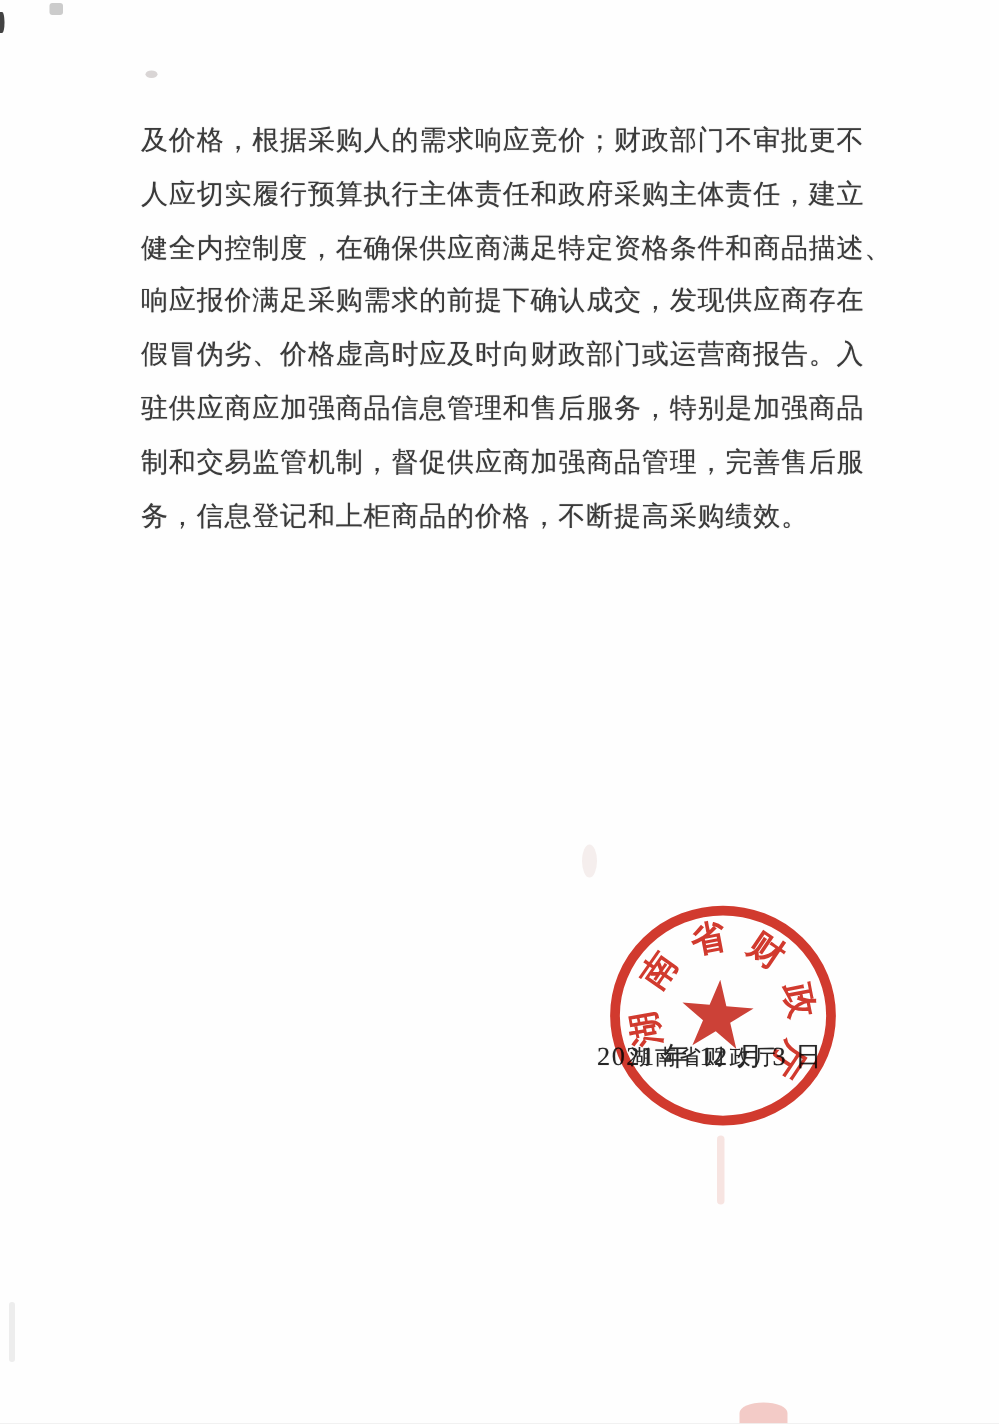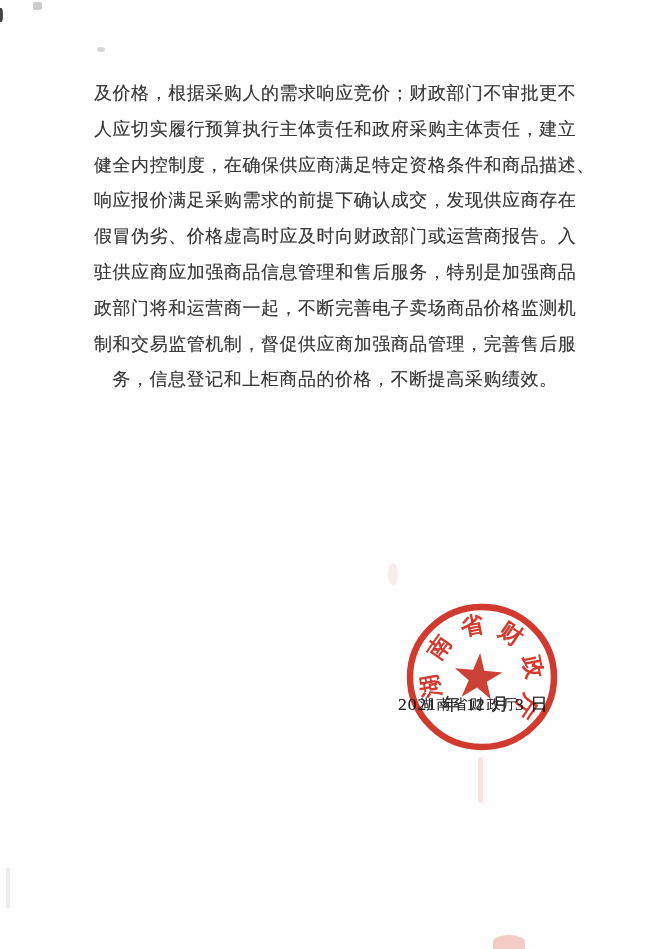--- a/index.html
+++ b/index.html
@@ -16,21 +16,20 @@
     left:94px;top:76px;width:482px;
     color:#3a3a3a;
   }
   .doc-line{
     height:35.8px;
     line-height:35.8px;
     font-size:18px;
     letter-spacing:0.55px;
     white-space:nowrap;
     text-shadow:0 0 0.6px rgba(60,60,60,.55);
-    text-align:center;
   }
   
   .sig-dept{
     position:absolute;left:420px;top:696px;
     font-size:14px;letter-spacing:2.6px;color:#262626;
     white-space:nowrap;
     text-shadow:0 0 0.6px rgba(40,40,40,.5);
   }
   .sig-date{
     position:absolute;left:398px;top:692px;
@@ -73,21 +72,20 @@
   <div class="speck speck-br-pink"></div>
   <div class="speck speck-mid-faint"></div>
 
   <div class="doc-body" id="doc-body">
       <div class="doc-line">及价格，根据采购人的需求响应竞价；财政部门不审批更不</div>
       <div class="doc-line">人应切实履行预算执行主体责任和政府采购主体责任，建立</div>
       <div class="doc-line">健全内控制度，在确保供应商满足特定资格条件和商品描述、</div>
       <div class="doc-line">响应报价满足采购需求的前提下确认成交，发现供应商存在</div>
       <div class="doc-line">假冒伪劣、价格虚高时应及时向财政部门或运营商报告。入</div>
       <div class="doc-line">驻供应商应加强商品信息管理和售后服务，特别是加强商品</div>
-      <div class="doc-line">政部门将和运营商一起，不断完善电子卖场商品价格监测机</div>
       <div class="doc-line">制和交易监管机制，督促供应商加强商品管理，完善售后服</div>
       <div class="doc-line">务，信息登记和上柜商品的价格，不断提高采购绩效。</div>
     </div>
 
   <div class="sig-dept">湖南省财政厅</div>
   <div class="sig-date">2021 年 12 月 3 日</div>
 
   <svg class="seal" viewBox="0 0 152 148">
     <ellipse cx="76" cy="74" rx="72" ry="70" fill="none" stroke-width="6.5" stroke="#cf2b1e"></ellipse>
     <polygon points="0,-25 5.6,-7.7 23.8,-7.7 9.1,3 14.7,20.2 0,9.6 -14.7,20.2 -9.1,3 -23.8,-7.7 -5.6,-7.7" transform="translate(72,75) rotate(5)" opacity="0.95" fill="#c6271b"></polygon>

